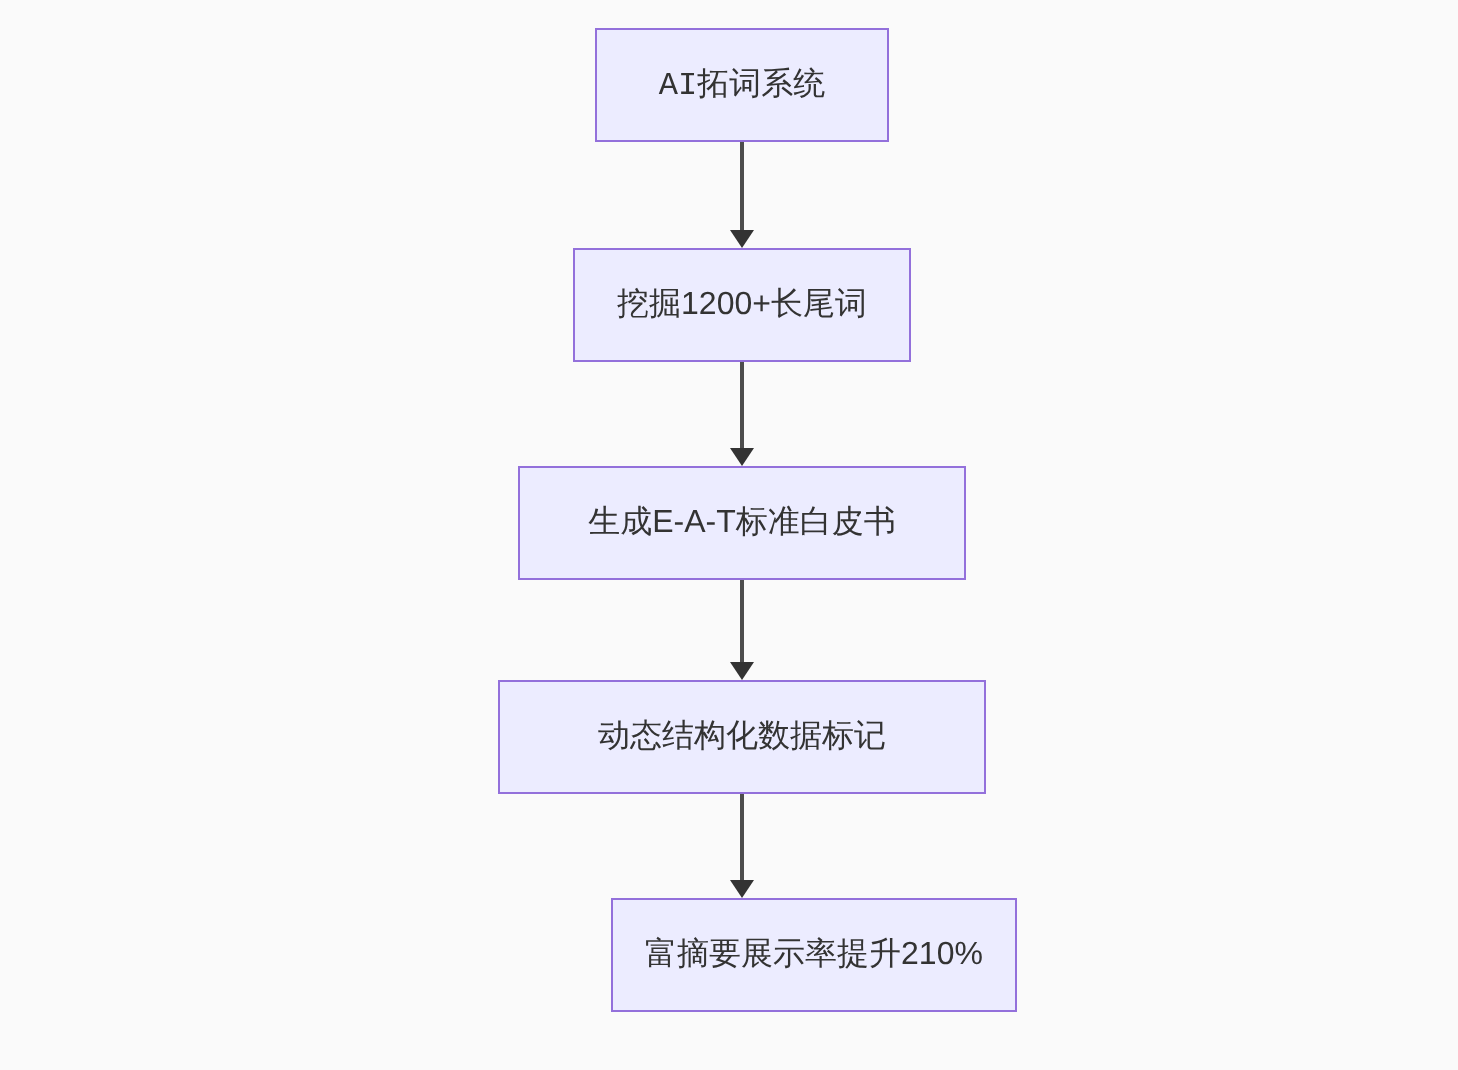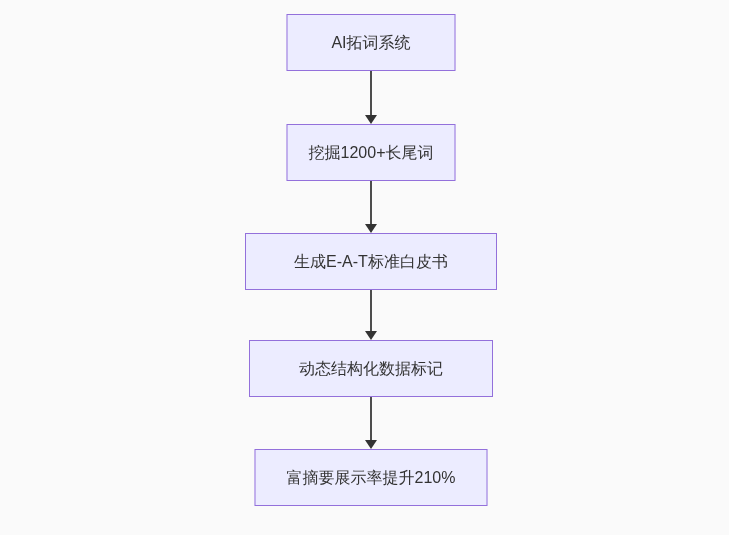--- a/index.html
+++ b/index.html
@@ -29,25 +29,25 @@
     border: 1px solid #9370DB;
     color: #333333;
     font-size: 16px;
     line-height: 1;
     display: flex;
     align-items: center;
     justify-content: center;
     text-align: center;
     white-space: nowrap;
   }
-  .node-1 { top: 14px;  width: 169px; }
+  .node-1 { top: 14px;  width: 147px; font-family: Liberation Mono, monospace; }
   .node-2 { top: 124px; width: 169px; }
-  .node-3 { top: 233px; width: 252px; }
+  .node-3 { top: 233px; width: 224px; }
   .node-4 { top: 340px; width: 244px; }
-  .node-5 { top: 449px; width: 233px; }
+  .node-5 { top: 449px; width: 203px; margin-left: 36px; }
 
   .arrow {
     position: absolute;
     left: 371px;
     transform: translateX(-50%);
     width: 12px;
   }
   .arrow-1 { top: 71px;  height: 53px; }
   .arrow-2 { top: 181px; height: 52px; }
   .arrow-3 { top: 290px; height: 50px; }

